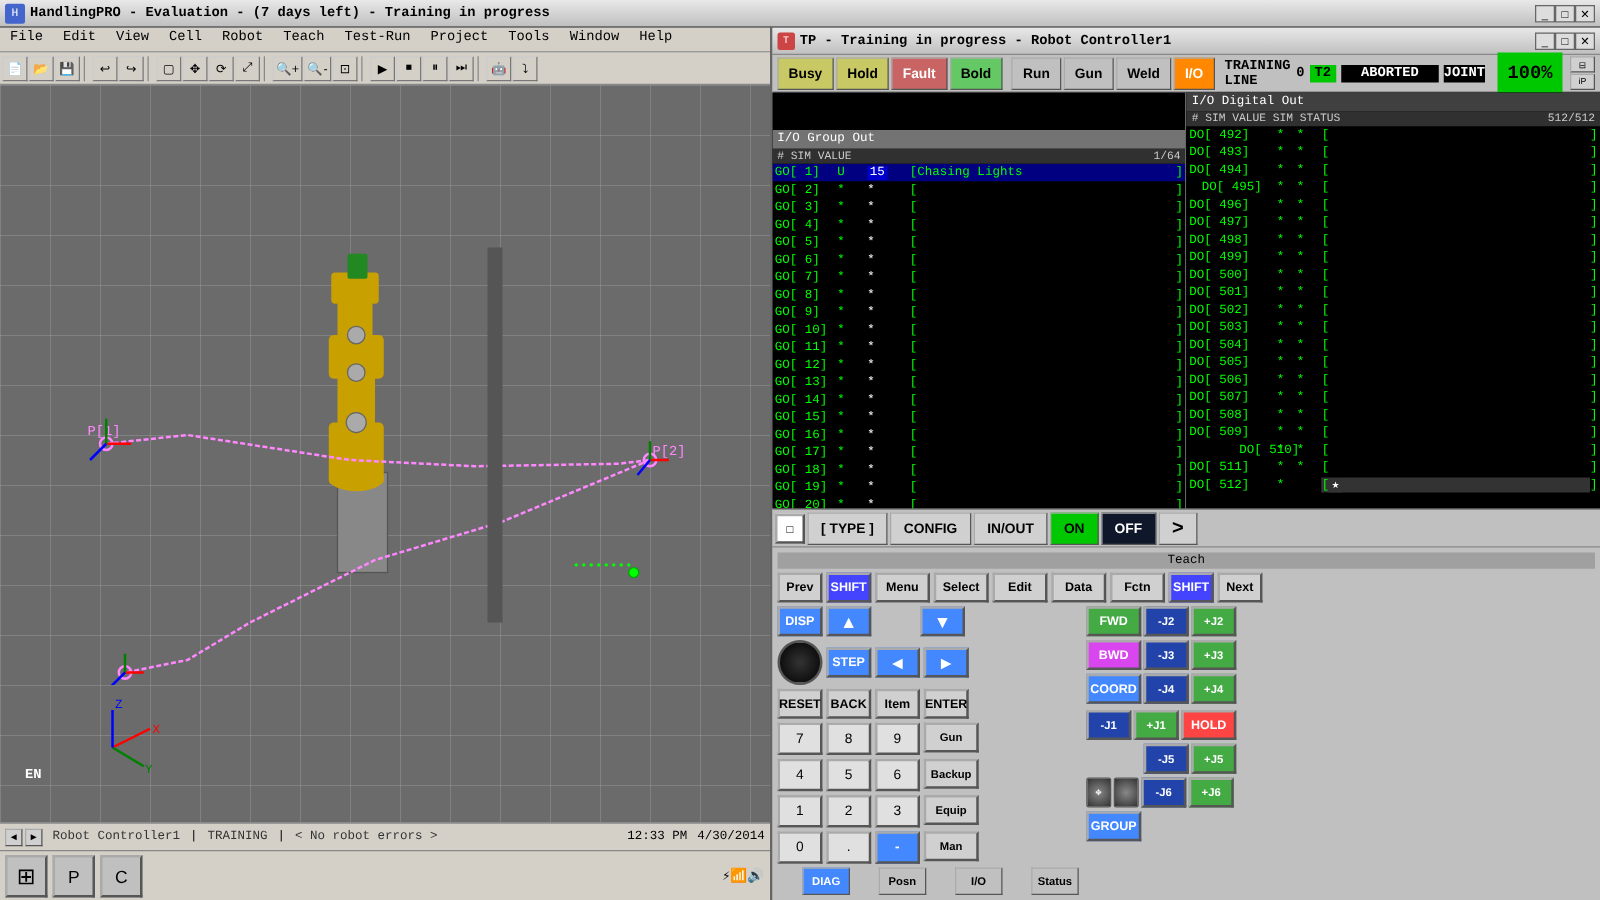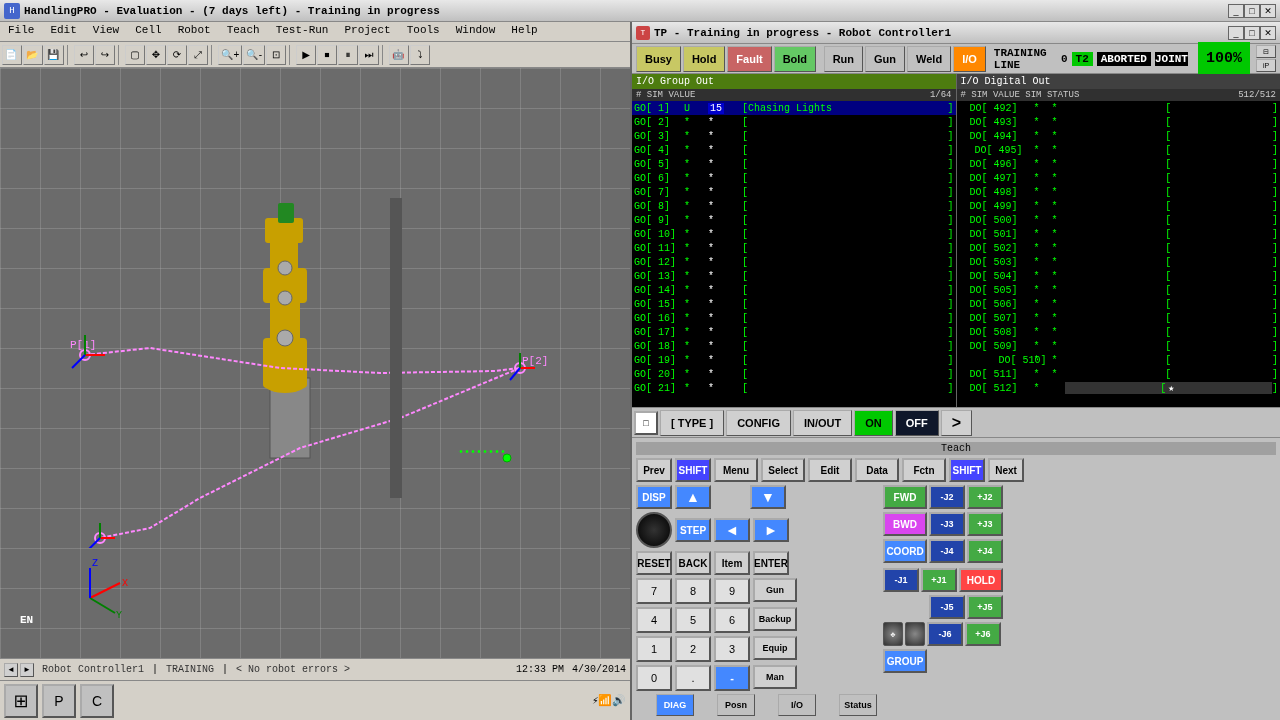--- a/index.html
+++ b/index.html
@@ -214,36 +214,36 @@
         <button class="tp-status-btn btn-run-grn">Bold</button>
         <div style="width:4px;"></div>
         <button class="tp-status-btn btn-run">Run</button>
         <button class="tp-status-btn btn-run">Gun</button>
         <button class="tp-status-btn btn-run">Weld</button>
         <button class="tp-status-btn btn-io" style="background:#ff8800;color:white;">I/O</button>
         <div style="display:flex;align-items:center;gap:4px;padding:0 6px;font-size:11px;font-weight:bold;">
           <span>TRAINING LINE</span>
           <span>0</span>
           <span style="background:#00c800;color:black;padding:1px 4px;font-weight:bold;">T2</span>
-          <span style="background:black;color:white;padding:1px 4px;">ABORTED</span>
+          <span style="background:black;color:white;padding:1px 16px;">ABORTED</span>
           <span style="background:black;color:white;padding:1px 0;">JOINT</span>
         </div>
         <div style="flex:1;"></div>
         <span style="background:#00c800;color:black;padding:8px 8px;font-size:15px;font-weight:bold;">100%</span>
 
         <div style="display:flex;flex-direction:column;gap:1px;margin-left:4px;">
           <button style="width:20px;height:13px;background:#d0d0d0;border:1px outset #aaa;font-size:7px;cursor:pointer;">⊟</button>
           <button style="width:20px;height:13px;background:#d0d0d0;border:1px outset #aaa;font-size:7px;cursor:pointer;">iP</button>
         </div>
       </div>
 
       <div style="display:flex; flex:1; overflow:hidden; background:black;">
 
         <div style="flex:1; background:black; color:#00ff00; font-family:'Courier New',monospace; font-size:10px; display:flex; flex-direction:column;">
-          <div style="background:#4d7c0f;color:white;display:flex;justify-content:space-between;padding:2px 4px;font-size:10px;">
+          <div style="background:#737373;color:white;display:flex;justify-content:space-between;padding:2px 4px;font-size:10px;margin-top:30px;">
             <span>I/O Group Out</span>
           </div>
           <div style="display:flex;padding:1px 4px;background:#303030;color:#ccc;font-size:9px;justify-content:space-between;text-align:center;">
             <span>#  SIM VALUE</span>
             <span>1/64</span>
           </div>
           <div style="flex:1;overflow:hidden;">
             <div class="io-row selected">
               <span class="io-col-num">GO[  1]</span>
               <span class="io-col-sim"> U </span>
@@ -397,21 +397,21 @@
         <div style="width:1px;background:#666;"></div>
 
         <div style="flex:1; background:black; color:#00ff00; font-family:'Courier New',monospace; font-size:10px; display:flex; flex-direction:column;">
           <div style="background:#404040;color:white;display:flex;justify-content:space-between;padding:2px 4px;font-size:10px;">
             <span>I/O Digital Out</span>
           </div>
           <div style="display:flex;padding:1px 4px;background:#303030;color:#ccc;font-size:9px;justify-content:space-between;">
             <span>#  SIM VALUE   SIM STATUS</span>
             <span>512/512</span>
           </div>
-          <div style="flex:1;overflow:hidden;text-align:center;">
+          <div style="flex:1;overflow:hidden;">
             <div class="io-row">
                 <span style="width:70px;">DO[ 492]</span>
                 <span style="width:16px;"> *</span>
                 <span style="width:20px;"> *</span>
                 <span style="flex:1;"> [</span>
                 <span>]</span>
               </div>
             <div class="io-row">
                 <span style="width:70px;">DO[ 493]</span>
                 <span style="width:16px;"> *</span>

